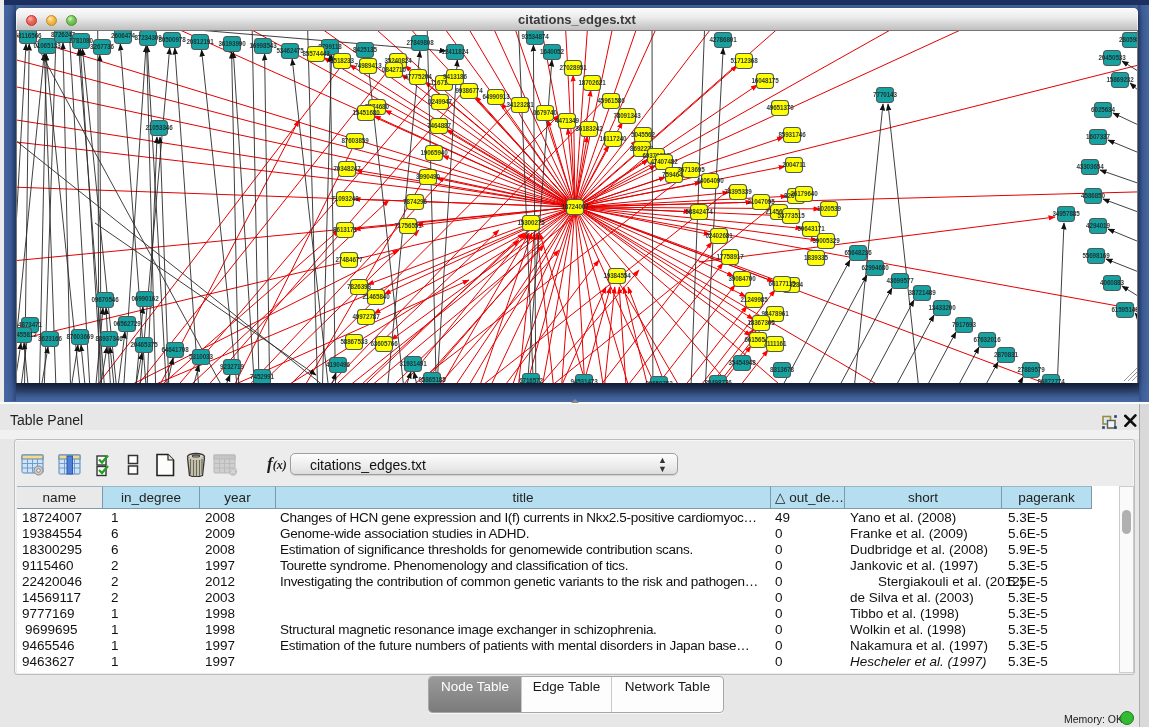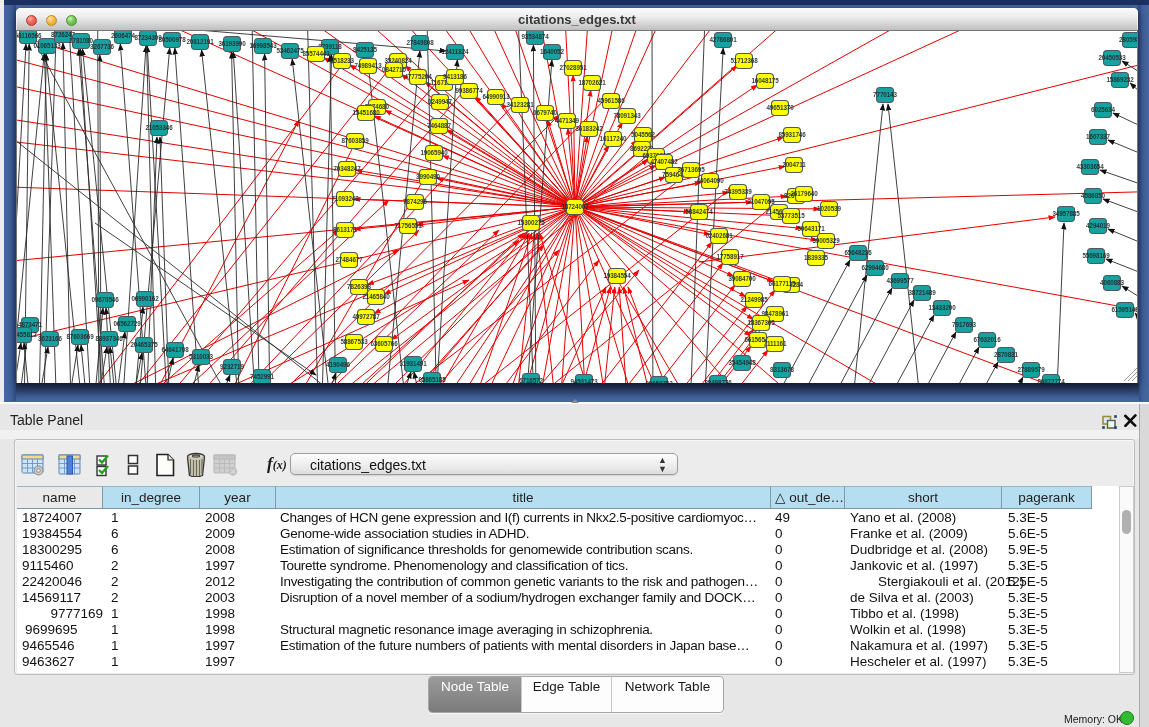--- a/index.html
+++ b/index.html
@@ -1006,57 +1006,56 @@
             <div class="c" style="left:188px;width:71px;">2012</div>
             <div class="c" style="left:263px;width:491px;letter-spacing:-0.3px;">Investigating the contribution of common genetic variants to the risk and pathogen…</div>
             <div class="c" style="left:758px;width:70px;">0</div>
             <div class="c" style="left:833px;width:152px;margin-left:28px;">Stergiakouli et al. (2012)</div>
             <div class="c" style="left:991px;width:84px;">5.5E-5</div>
           </div>
 <div class="row" style="top:103.5px">
             <div class="c" style="left:5px;width:81px;">14569117</div>
             <div class="c" style="left:94px;width:89px;">2</div>
             <div class="c" style="left:188px;width:71px;">2003</div>
-            <div class="c" style="left:263px;width:491px;letter-spacing:-0.3px;">Disruption of a novel member of a sodium/hydrogen exchanger family and DOCK…</div>
             <div class="c" style="left:758px;width:70px;">0</div>
             <div class="c" style="left:833px;width:152px;">de Silva et al. (2003)</div>
             <div class="c" style="left:991px;width:84px;">5.3E-5</div>
           </div>
 <div class="row" style="top:119.5px">
-            <div class="c" style="left:5px;width:81px;text-align:right;">9777169</div>
+            <div class="c" style="left:5px;width:81px;">9777169</div>
             <div class="c" style="left:94px;width:89px;">1</div>
             <div class="c" style="left:188px;width:71px;">1998</div>
             <div class="c" style="left:758px;width:70px;">0</div>
             <div class="c" style="left:833px;width:152px;">Tibbo et al. (1998)</div>
             <div class="c" style="left:991px;width:84px;">5.3E-5</div>
           </div>
 <div class="row" style="top:135.5px">
             <div class="c" style="left:8px;width:81px;">9699695</div>
             <div class="c" style="left:94px;width:89px;">1</div>
             <div class="c" style="left:188px;width:71px;">1998</div>
-            <div class="c" style="left:263px;width:491px;letter-spacing:-0.3px;">Structural magnetic resonance image averaging in schizophrenia.</div>
+            <div class="c" style="left:263px;width:491px;letter-spacing:-0.3px;">Structural magnetic resonance image exchanger in schizophrenia.</div>
             <div class="c" style="left:758px;width:70px;">0</div>
             <div class="c" style="left:833px;width:152px;">Wolkin et al. (1998)</div>
             <div class="c" style="left:991px;width:84px;">5.3E-5</div>
           </div>
 <div class="row" style="top:151.5px">
             <div class="c" style="left:5px;width:81px;">9465546</div>
             <div class="c" style="left:94px;width:89px;">1</div>
             <div class="c" style="left:188px;width:71px;">1997</div>
             <div class="c" style="left:263px;width:491px;letter-spacing:-0.3px;">Estimation of the future numbers of patients with mental disorders in Japan base…</div>
             <div class="c" style="left:758px;width:70px;">0</div>
             <div class="c" style="left:833px;width:152px;">Nakamura et al. (1997)</div>
             <div class="c" style="left:991px;width:84px;">5.3E-5</div>
           </div>
 <div class="row" style="top:167.5px">
             <div class="c" style="left:5px;width:81px;">9463627</div>
             <div class="c" style="left:94px;width:89px;">1</div>
             <div class="c" style="left:188px;width:71px;">1997</div>
             <div class="c" style="left:758px;width:70px;">0</div>
-            <div class="c" style="left:833px;width:152px;">Hescheler et al. (1997)</div>
+            <div class="c" style="left:833px;width:152px;font-style:italic;">Hescheler et al. (1997)</div>
             <div class="c" style="left:991px;width:84px;">5.3E-5</div>
           </div>
         </div>
       <div id="vscroll">
           <div id="vthumb"></div>
         </div>
     </div>
     <div id="tabs">
       <div class="tab" id="tab1">Node Table</div>
       <div class="tab" id="tab2">Edge Table</div>

